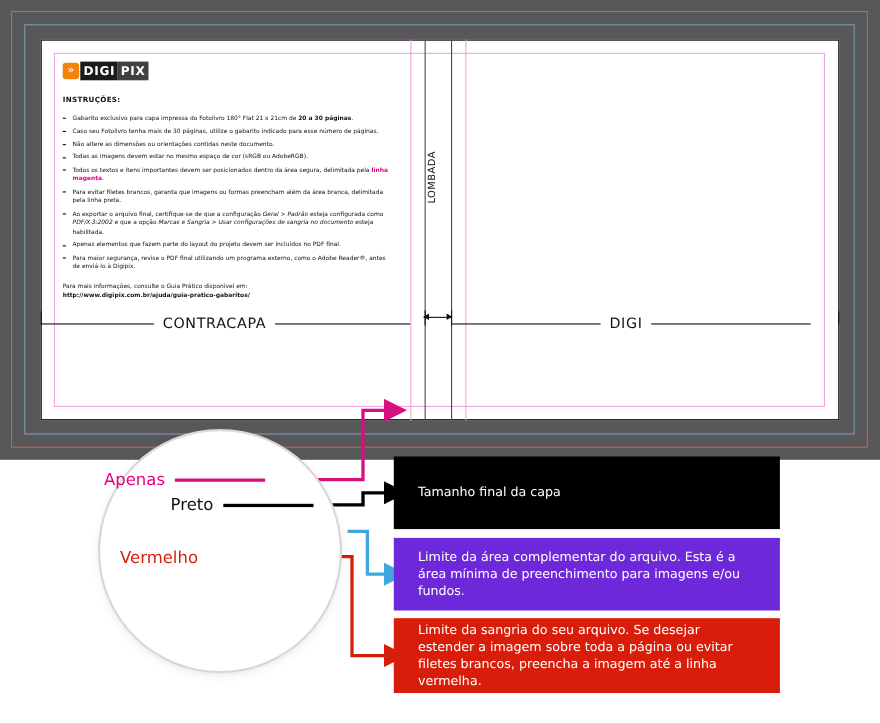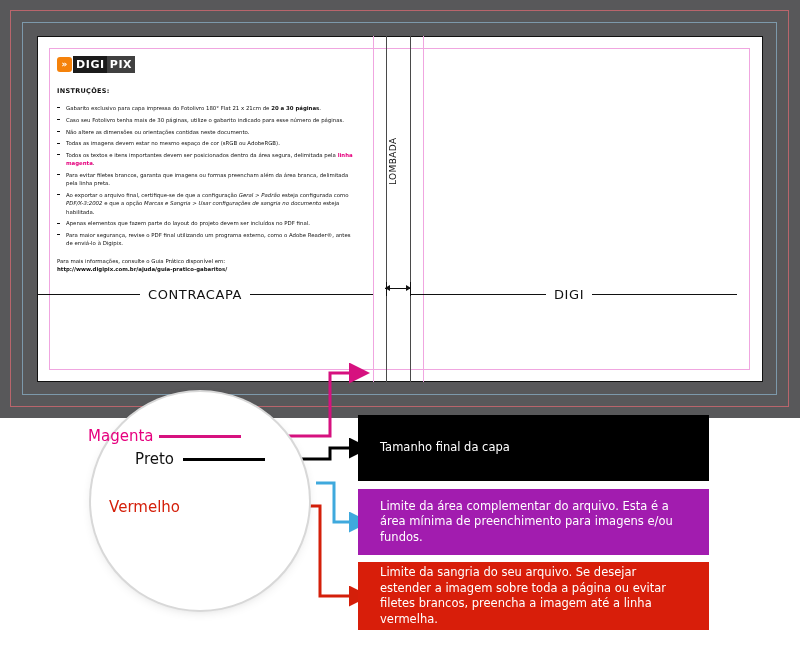--- a/index.html
+++ b/index.html
@@ -104,21 +104,21 @@
     position:absolute;left:97px;top:398px;width:206px;height:206px;border-radius:50%;
     background:#ffffff;
     box-shadow:0 0 0 6px #ffffff, 0 0 0 8px #d8d8d8, 0 3px 14px rgba(0,0,0,.30);
   }
   .legend-item{position:absolute;display:flex;align-items:center;height:16px;}
   .legend-item .txt{font-size:15px;white-space:nowrap;text-align:right;}
   .legend-item .rule{height:3px;margin-left:9px;}
   #lg-magenta{left:88px;top:428px;}
   #lg-magenta .txt{color:#e6007e;width:62px;}
   #lg-magenta .rule{width:82px;background:#d6117f;}
-  #lg-preto{left:112px;top:451px;}
+  #lg-preto{left:132px;top:451px;}
   #lg-preto .txt{color:#111;width:62px;}
   #lg-preto .rule{width:82px;background:#000;}
   #lg-azul{left:152px;top:475px;}
   #lg-azul .txt{color:#3fa9dd;width:62px;}
   #lg-azul .rule{width:82px;background:#3fa9dd;}
   #lg-vermelho{left:88px;top:498px;flex-direction:column;}
   #lg-vermelho .txt{color:#d41f0a;width:92px;}
   #lg-vermelho .rule{width:82px;background:#d41f0a;}
 
   
@@ -126,21 +126,21 @@
 
   
   .callout{
     position:absolute;left:358px;width:351px;color:#ffffff;
     font-size:11.5px;line-height:15.5px;
     display:flex;align-items:center;
   }
   .callout .inner{padding:0 22px;}
   #box-magenta{top:338px;height:60px;background:#d6117f;}
   #box-preto{top:415px;height:66px;background:#000000;}
-  #box-azul{top:489px;height:66px;background:#a21caf;}
+  #box-azul{top:489px;height:66px;background:#6d28d9;}
   #box-vermelho{top:562px;height:68px;background:#d81e0a;}
 </style>
 </head>
 <body>
 
 <div class="stage">
 
   <div id="gray-frame">
 
     <div id="red-guide"></div>
@@ -227,21 +227,21 @@
     <polyline points="286,459 330,459 330,448 352,448" fill="none" stroke="#000000" stroke-width="3" marker-end="url(#ah-k)"></polyline>
 
     <polyline points="316,483 334,483 334,522 352,522" fill="none" stroke="#3fa9dd" stroke-width="3" marker-end="url(#ah-b)"></polyline>
 
     <polyline points="282,506 320,506 320,596 352,596" fill="none" stroke="#d41f0a" stroke-width="3" marker-end="url(#ah-r)"></polyline>
   </svg>
 
   <div id="magnifier"></div>
 
   <div class="legend-item" id="lg-magenta">
-    <span class="txt">Magenta</span>
+    <span class="txt">Apenas</span>
     <span class="rule"></span>
   </div>
   <div class="legend-item" id="lg-preto">
     <span class="txt">Preto</span>
     <span class="rule"></span>
   </div>
   <div class="legend-item" id="lg-vermelho">
     <span class="txt">Vermelho</span>
     <span class="rule"></span>
   </div>

